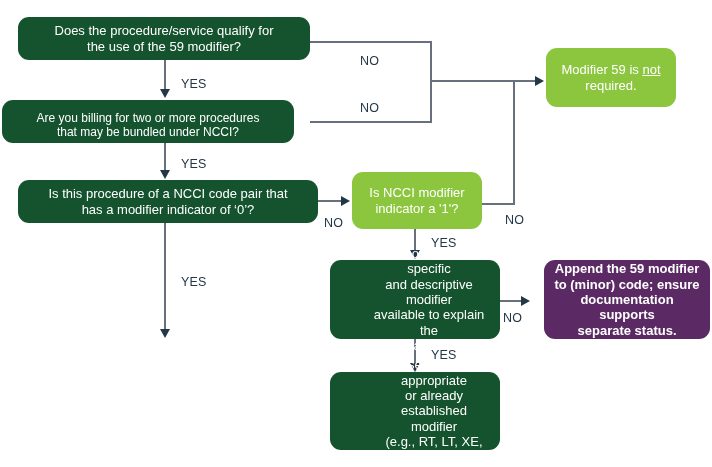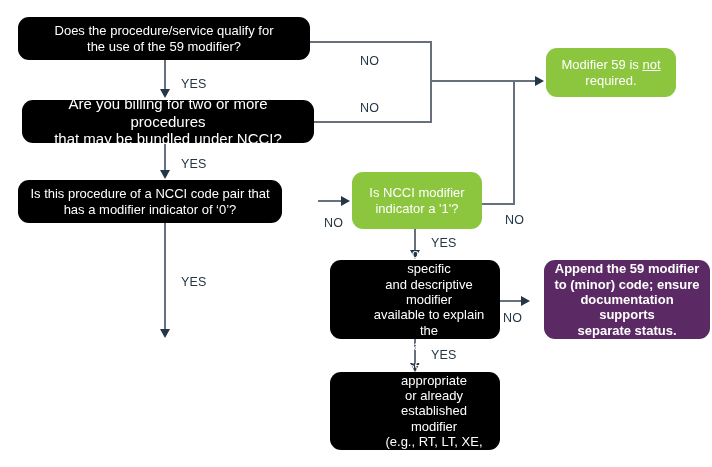--- a/index.html
+++ b/index.html
@@ -26,21 +26,21 @@
     text-align: center;
     color: #ffffff;
     border-radius: 11px;
     line-height: 1.18;
     padding: 4px 8px;
     white-space: pre-line;
   }
   .node .inner {
     width: 100%;
   }
-  .teal  { background: #000000; }
+  .teal  { background: #14532d; }
   .green { background: #8CC63F; }
   .purple{ background: #5B2A64; }
 
   .label {
     position: absolute;
     color: #243746;
     font-weight: normal;
     font-size: 12.5px;
     letter-spacing: 0.2px;
     white-space: nowrap;
@@ -117,43 +117,43 @@
   <div class="label" style="left:431px; top:236px;">YES</div>
   <div class="label" style="left:505px; top:213px;">NO</div>
   <div class="label" style="left:431px; top:348px;">YES</div>
   <div class="label" style="left:503px; top:311px;">NO</div>
 
   <div class="node teal" style="left:18px; top:17px; width:292px; height:43px; font-size:13px;">
     <span class="inner">Does the procedure/service qualify for
 the use of the 59 modifier?</span>
   </div>
 
-  <div class="node teal" style="left:22px; top:100px; width:292px; height:43px; font-size:15px;">
+  <div class="node teal" style="left:2px; top:100px; width:292px; height:43px; font-size:12px;align-items:flex-end;">
     <span class="inner">Are you billing for two or more procedures
 that may be bundled under NCCI?</span>
   </div>
 
-  <div class="node teal" style="left:18px; top:180px; width:264px; height:43px; font-size:13px;">
+  <div class="node teal" style="left:18px; top:180px; width:300px; height:43px; font-size:13px;">
     <span class="inner">Is this procedure of a NCCI code pair that
 has a modifier indicator of ‘0’?</span>
   </div>
 
   <div class="node green" style="left:352px; top:172px; width:130px; height:57px; font-size:13px;">
     <span class="inner">Is NCCI modifier
 indicator a '1'?</span>
   </div>
 
   <div class="node teal" style="left:330px; top:260px; width:170px; height:79px; font-size:13px;padding-left:36px;">
     <span class="inner">Is another more specific
 and descriptive modifier
 available to explain the
 separate status?</span>
   </div>
 
-  <div class="node green" style="left:546px; top:48px; width:130px; height:49px; font-size:13px;">
+  <div class="node green" style="left:546px; top:48px; width:130px; height:59px; font-size:13px;">
     <span class="inner"><span>Modifier 59 is </span><u>not</u><span style="white-space:pre-line;">
 required.</span></span>
   </div>
 
 
   <div class="node purple" style="left:544px; top:260px; width:166px; height:79px; font-size:13px;font-weight:bold;">
     <span class="inner">Append the 59 modifier
 to (minor) code; ensure
 documentation supports
 separate status.</span>

